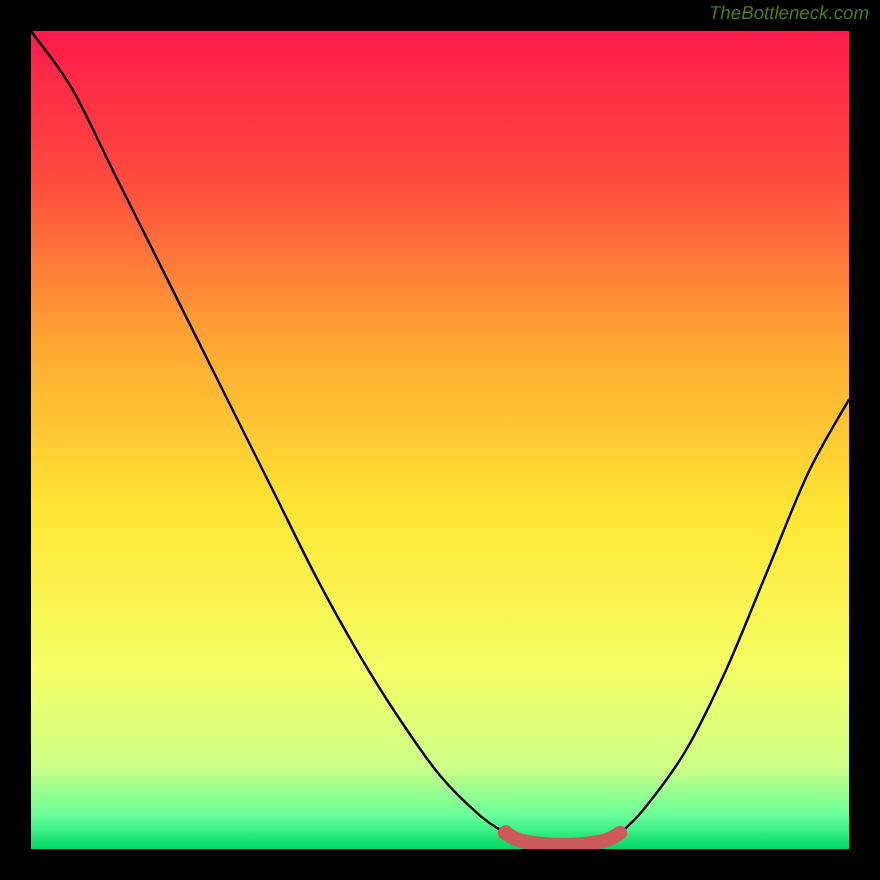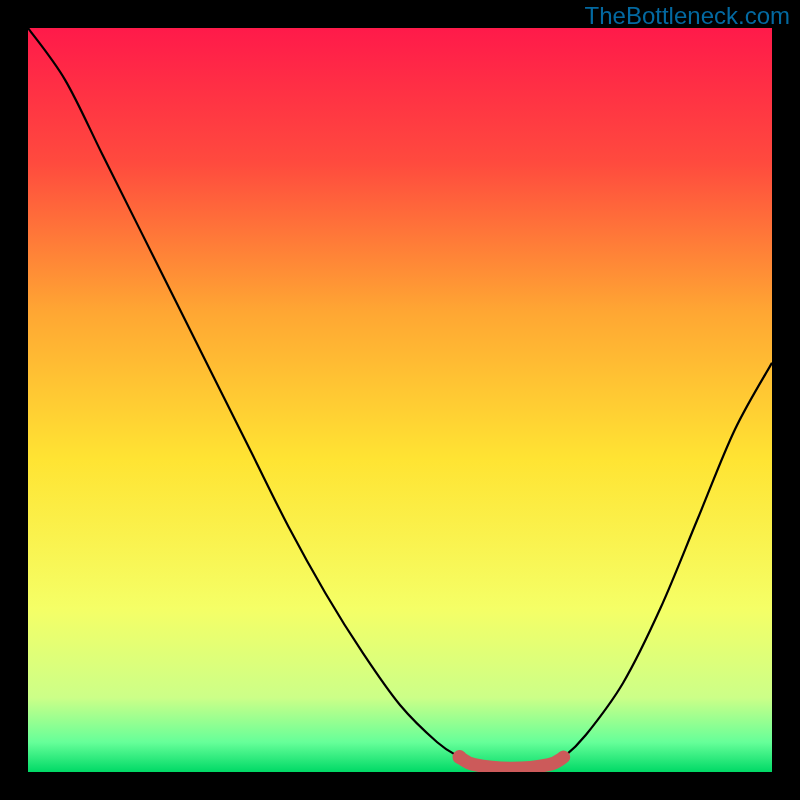--- a/index.html
+++ b/index.html
@@ -8,24 +8,25 @@
     height: 800px;
     background: #000;
     position: relative;
     font-family: Arial, sans-serif;
     overflow: hidden;
   }
   .attribution {
     position: absolute;
     top: 2px;
     right: 10px;
-    color: #0369a1;
-    font-size: 24px;
+    color: #4d7c0f;
+    font-size: 17px;
     font-weight: 500;
     z-index: 10;
+    font-style: italic;
   }
   .plot-area {
     position: absolute;
     top: 28px;
     left: 28px;
     width: 744px;
     height: 744px;
   }
   .gradient-bg {
     position: absolute;

